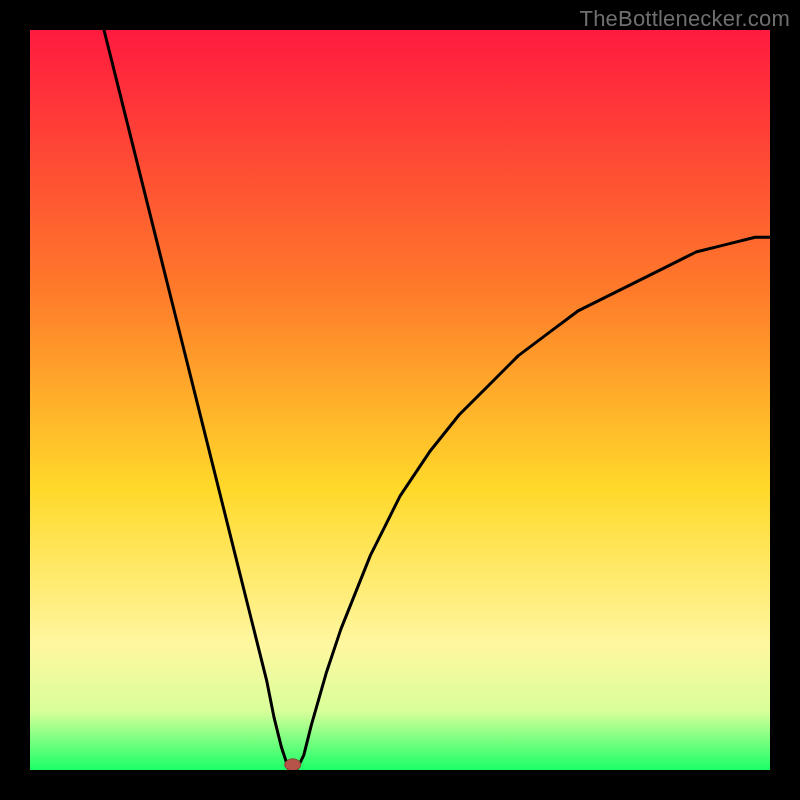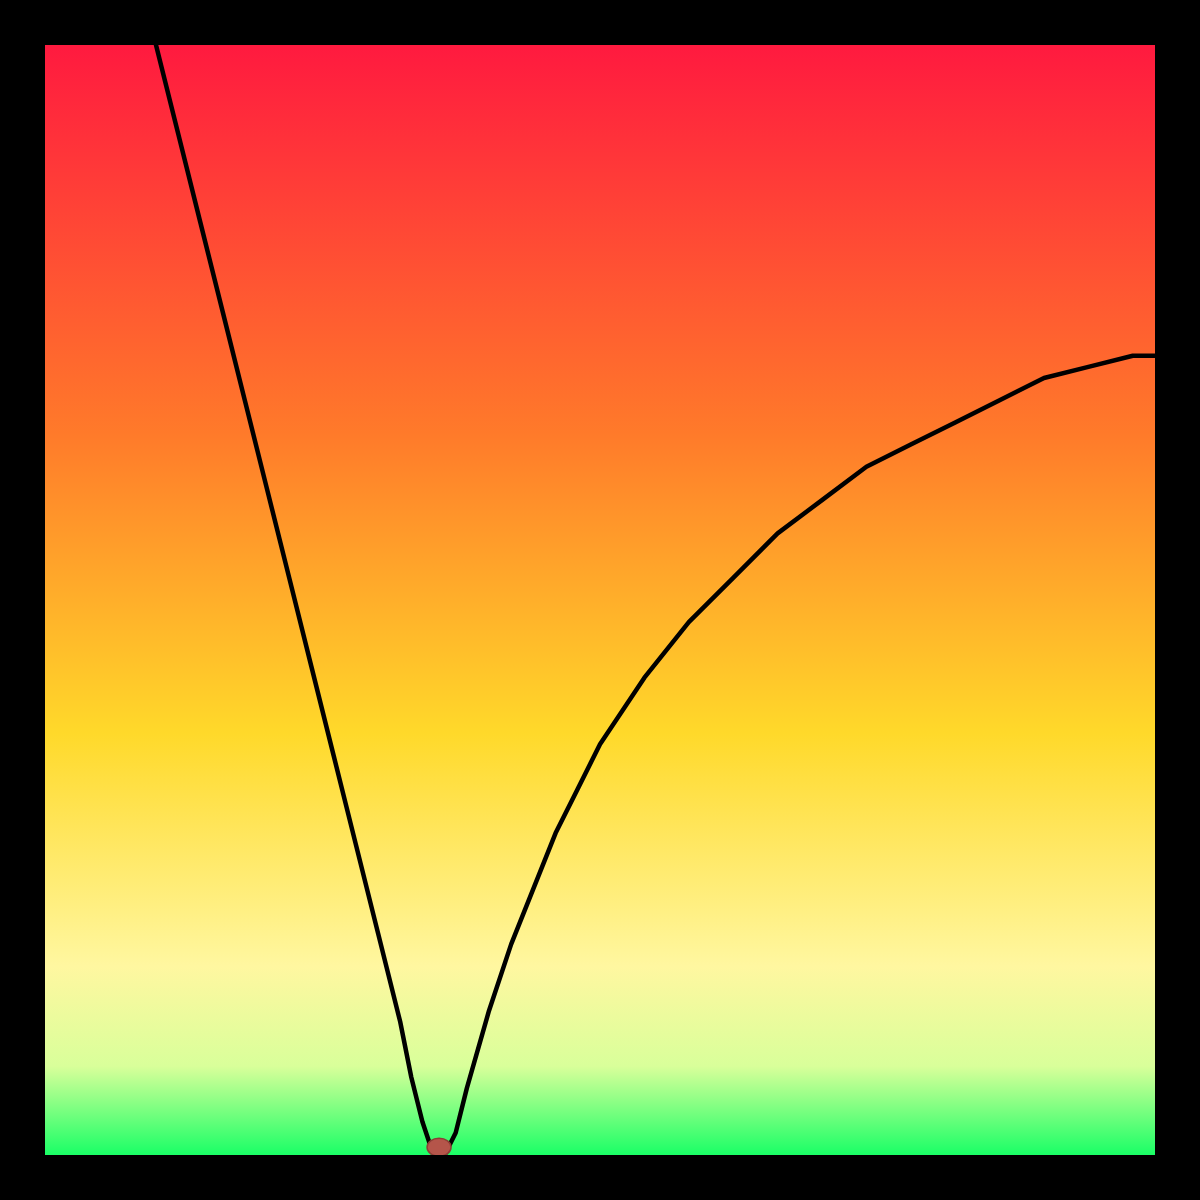--- a/index.html
+++ b/index.html
@@ -38,20 +38,21 @@
   }
   svg {
     display: block;
   }
 </style>
 </head>
 <body>
 
 <div class="frame">
 
+  <div class="watermark">TheBottlenecker.com</div>
 
   <div class="plot">
     <svg id="chart-svg" width="740" height="740" viewBox="0 0 740 740">
       <defs>
         <linearGradient id="bg-grad" x1="0" y1="0" x2="0" y2="1">
           <stop id="g0" offset="0%" stop-color="#ff1a3f"></stop>
           <stop id="g1" offset="35%" stop-color="#ff7a2a"></stop>
           <stop id="g2" offset="62%" stop-color="#ffd92a"></stop>
           <stop id="g3" offset="83%" stop-color="#fff7a0"></stop>
           <stop id="g4" offset="92%" stop-color="#d9ff9a"></stop>

